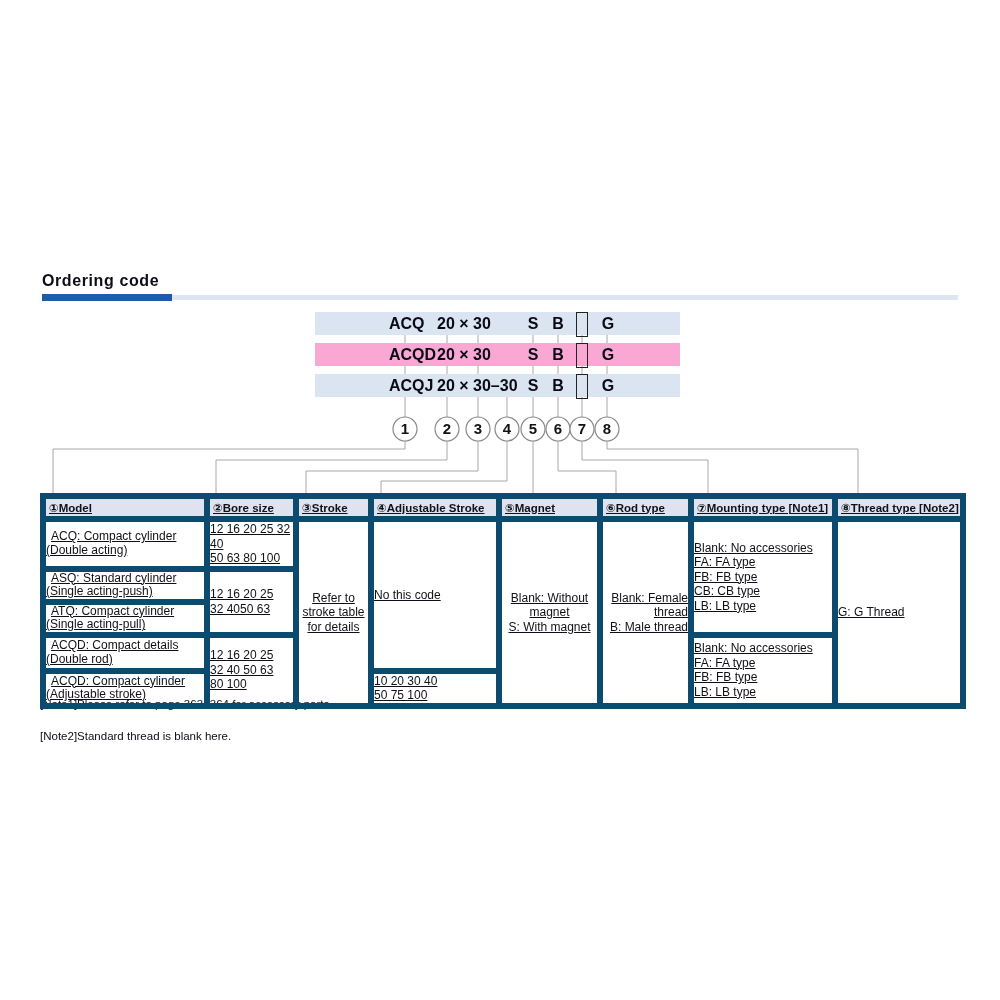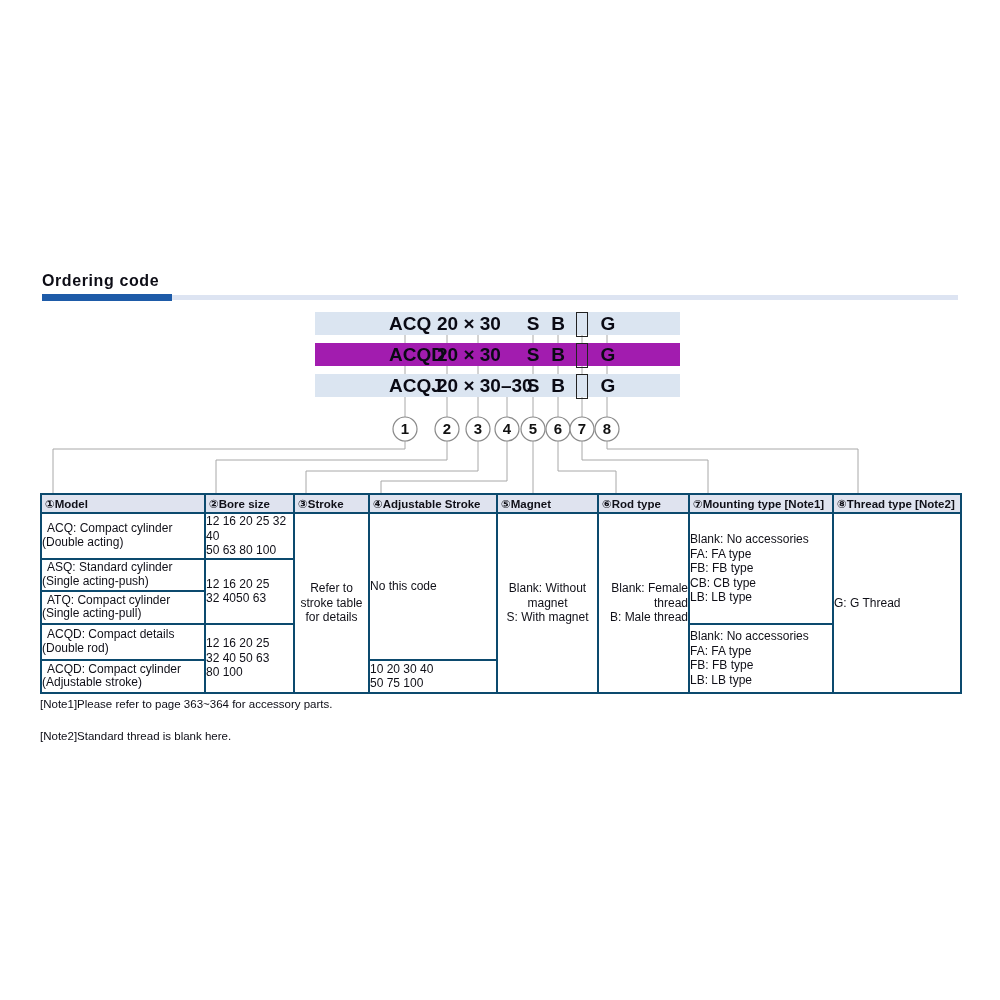--- a/index.html
+++ b/index.html
@@ -11,42 +11,42 @@
   
   #page-title {
     position:absolute; left:42px; top:272px;
     font-size:16px; font-weight:bold; letter-spacing:0.6px; color:#0d0d16;
   }
   #title-bar-dark  { position:absolute; left:42px;  top:294px; width:130px; height:7px; }
   #title-bar-light { position:absolute; left:172px; top:295px; width:786px; height:5px; }
   
   .code-row {
     position:absolute; left:315px; width:365px; height:23px; z-index:2;
-    font-size:19px; font-weight:bold; color:#0a0a14;
+    font-size:16px; font-weight:bold; color:#0a0a14;
   }
   .code-row span { position:absolute; top:0; height:23px; line-height:23px; white-space:nowrap; }
   .cr-model { left:74px; }
   .cr-size  { left:122px; }
   .cr-center { transform:translateX(-50%); }
   .cr-s { left:218px; } .cr-b { left:243px; } .cr-g { left:293px; }
   .cr-box {
     position:absolute; left:261px; top:5px; width:10px; height:10px;
     border:1.6px solid #222; background:transparent;
   }
   
   #connector-svg { position:absolute; left:0; top:0; z-index:1; }
   #connector-svg text { font-family:"Liberation Sans","DejaVu Sans",sans-serif; font-size:15px; font-weight:bold; fill:#111; }
   
   #spec-table {
     position:absolute; left:40px; top:493px; z-index:2;
     border-collapse:collapse; table-layout:fixed; width:921px;
     font-size:12px; color:#101018;
   }
   #spec-table td, #spec-table th {
-    border:2px solid #0c4a6e; padding:0; vertical-align:middle; overflow:hidden;
+    border:6px solid #0c4a6e; padding:0; vertical-align:middle; overflow:hidden;text-decoration:underline;
   }
   #spec-table th {
     font-size:11.5px; font-weight:bold; text-align:left; padding-left:3px;
     height:17px; white-space:nowrap;
   }
   .cell-lines { white-space:pre-line; line-height:14.5px; }
   .model-name { text-align:left; padding-left:5px; line-height:13.5px; }
   .model-sub  { line-height:13.5px; }
   .bore-cell  { padding-left:5px; }
   .stroke-cell { text-align:center; }
@@ -115,21 +115,21 @@
   </svg>
 
   <div class="code-row" style="top: 312px; background: rgb(219, 229, 241);">
     <span class="cr-model">ACQ</span>
     <span class="cr-size">20 × 30</span>
     <span class="cr-s cr-center">S</span>
     <span class="cr-b cr-center">B</span>
     <span class="cr-box"></span>
     <span class="cr-g cr-center">G</span>
   </div>
-  <div class="code-row" style="top: 343px; background: #a21caf;">
+  <div class="code-row" style="top: 343px; background: #f9a8d4;">
     <span class="cr-model">ACQD</span>
     <span class="cr-size">20 × 30</span>
     <span class="cr-s cr-center">S</span>
     <span class="cr-b cr-center">B</span>
     <span class="cr-box"></span>
     <span class="cr-g cr-center">G</span>
   </div>
   <div class="code-row" style="top: 374px; background: rgb(219, 229, 241);">
     <span class="cr-model">ACQJ</span>
     <span class="cr-size">20 × 30–30</span>

